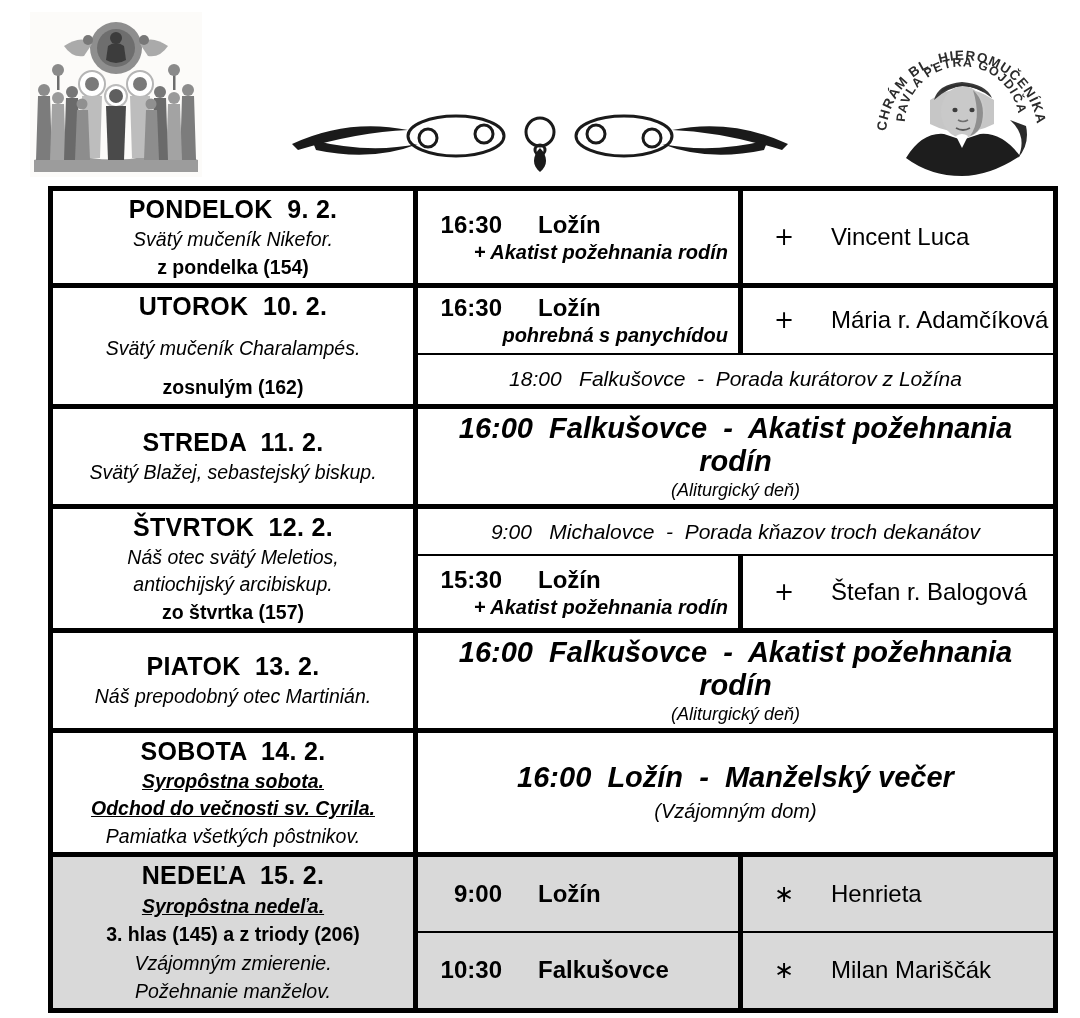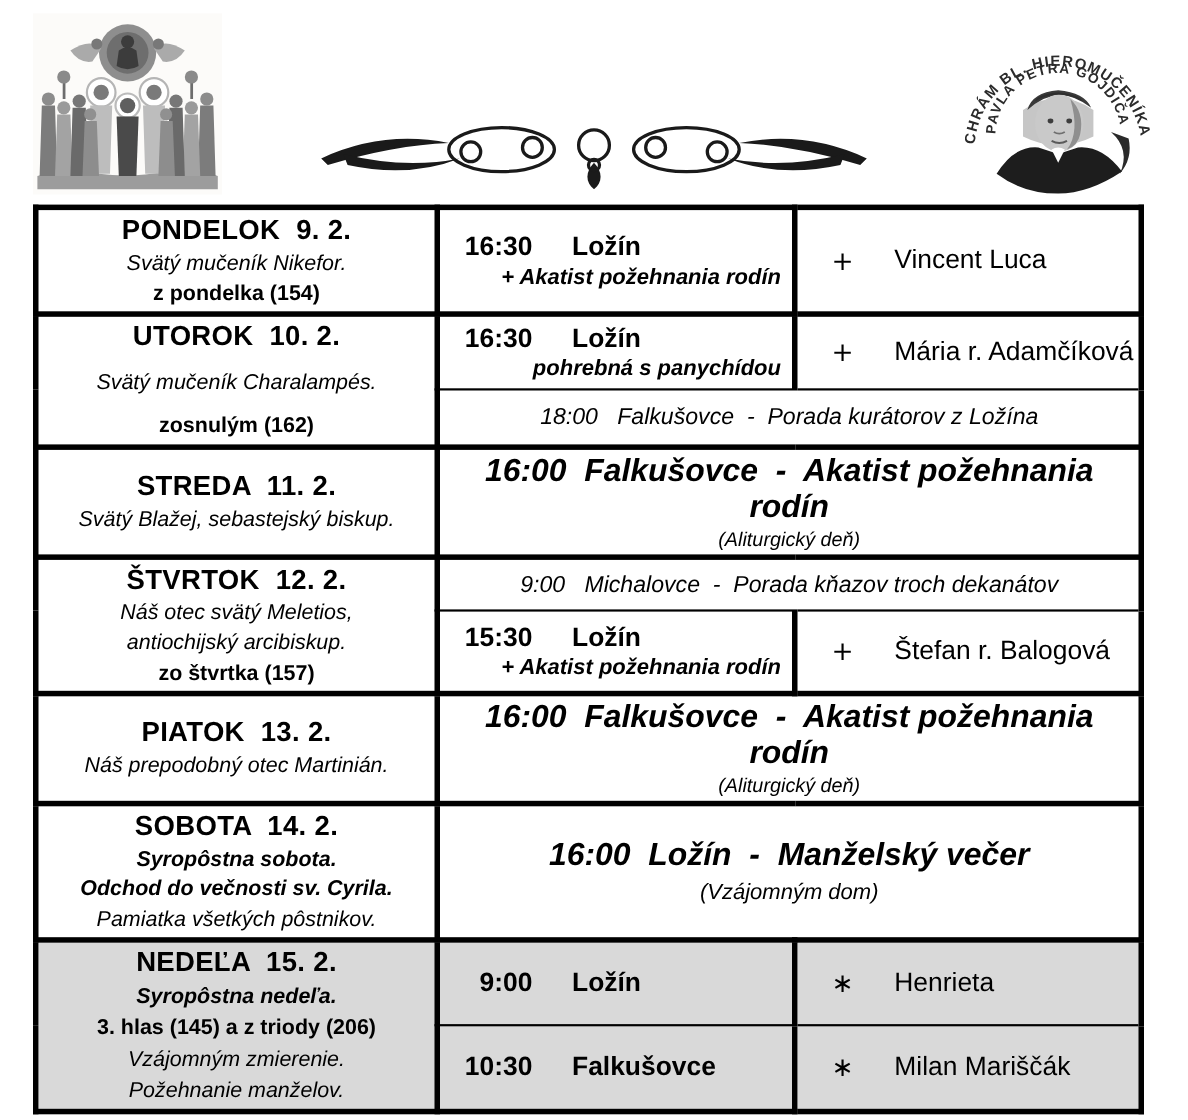--- a/index.html
+++ b/index.html
@@ -11,39 +11,39 @@
   }
   
   .hdr-icon{position:absolute;left:30px;top:12px;width:172px;height:165px;}
   .hdr-title{position:absolute;left:0;top:34px;width:1080px;text-align:center;}
   .hdr-title .t1{font-size:30px;font-weight:bold;font-style:italic;letter-spacing:.5px;white-space:pre-wrap;}
   .hdr-title .t2{font-size:29px;font-weight:bold;font-style:italic;margin-top:8px;white-space:pre-wrap;}
   .hdr-flourish{position:absolute;left:288px;top:110px;width:504px;height:62px;}
   .hdr-stamp{position:absolute;left:870px;top:8px;width:184px;height:174px;}
   .stamp-arc{font-family:"Liberation Sans",sans-serif;font-size:13.5px;font-weight:bold;fill:#2b2b2b;letter-spacing:1.2px;}
   
-  .schedule{position:absolute;left:30px;top:186px;}
+  .schedule{position:absolute;left:48px;top:186px;}
   table{border-collapse:collapse;table-layout:fixed;width:1005px;}
   td{border:5px solid #000;padding:0;vertical-align:middle;overflow:hidden;}
   td.thin-b{border-bottom-width:2px;}
   td.thin-t{border-top-width:2px;}
   tr.h-pon{height:97px;} tr.h-uto-a{height:64px;margin-top:25px;} tr.h-uto-b{height:50px;}
   tr.h-str{height:70px;} tr.h-stv-a{height:46px;} tr.h-stv-b{height:70px;}
   tr.h-pia{height:70px;} tr.h-sob{height:122px;}
   tr.h-ned-a{height:74px;} tr.h-ned-b{height:74px;}
   .gray{background:#d9d9d9;}
   
   .day-inner{display:flex;flex-direction:column;justify-content:center;align-items:center;gap:3px;padding:4px 6px;}
   .day-inner.spread{gap:15px;}
   .day-inner.ned{gap:4px;}
   .day-title{font-size:25px;font-weight:bold;white-space:pre-wrap;letter-spacing:.3px;}
   .day-line{font-size:19.5px;line-height:1.25;text-align:center;}
   .li-italic{font-style:italic;}
   .li-bold{font-weight:bold;}
-  .li-bolditalic{font-weight:bold;font-style:italic;}
+  .li-bolditalic{font-weight:bold;font-style:italic;text-decoration:underline;}
   
   .svc-inner{display:flex;flex-direction:column;justify-content:center;padding:4px 6px 4px 8px;}
   .tp-line{display:flex;align-items:baseline;font-weight:bold;font-size:24px;}
   .tp-time{min-width:76px;text-align:right;white-space:pre;}
   .tp-place{margin-left:36px;}
   .tp-note{font-weight:bold;font-style:italic;font-size:20px;text-align:right;padding-right:4px;margin-top:2px;white-space:pre-wrap;}
   
   .who{display:flex;align-items:center;padding-left:28px;font-size:24px;}
   .who-symbol{min-width:26px;text-align:center;font-family:"DejaVu Sans",sans-serif;}
   .who-name{margin-left:34px;}

